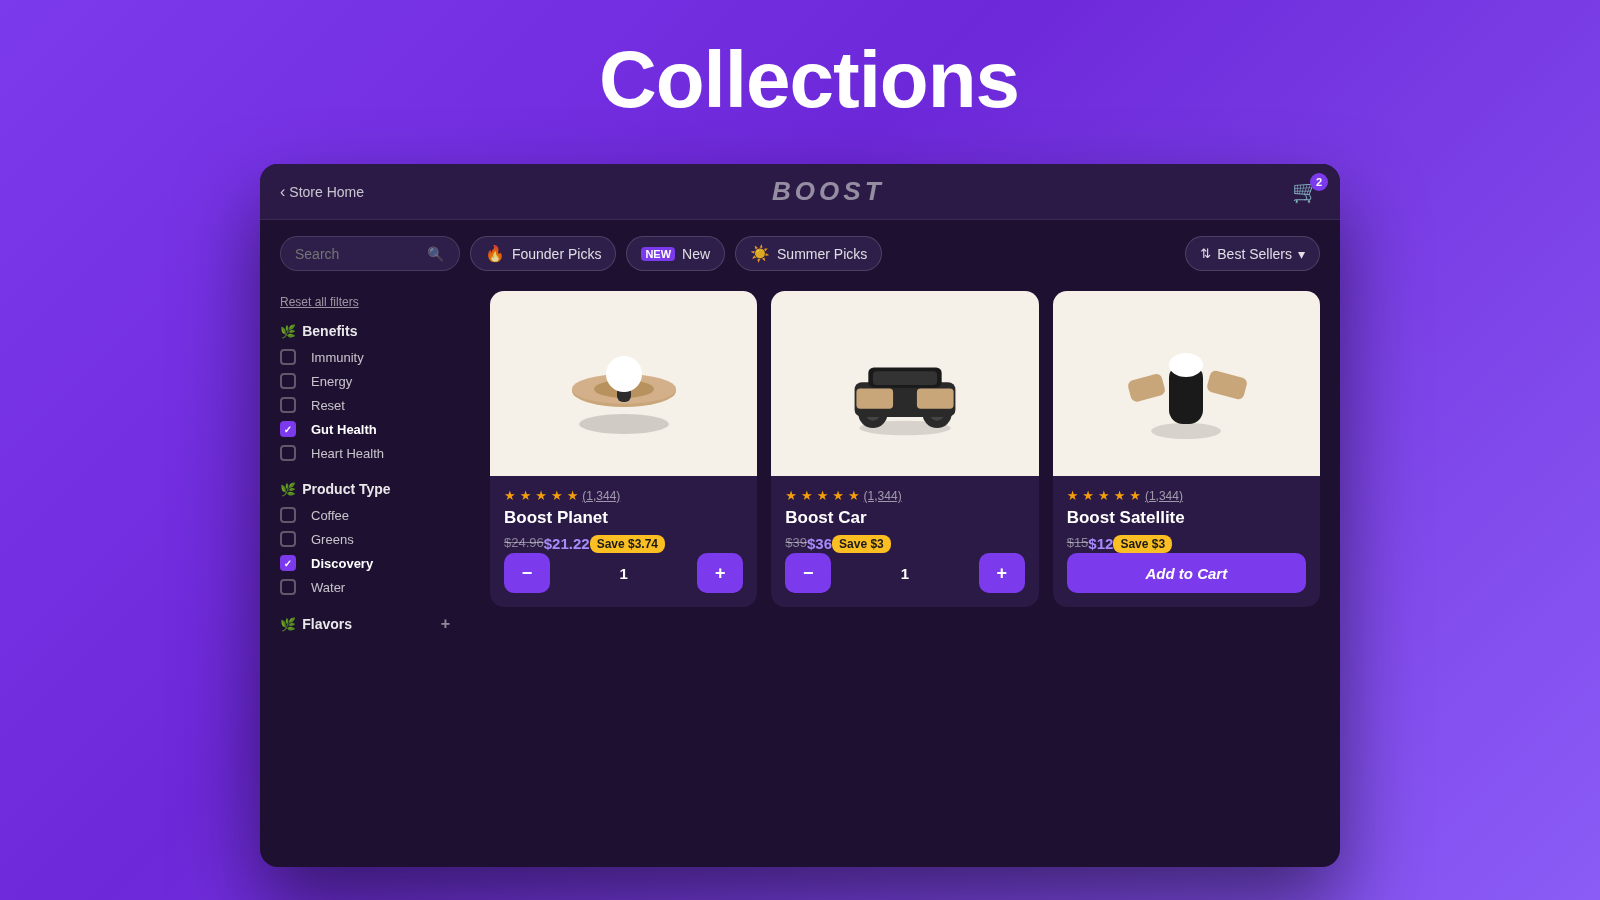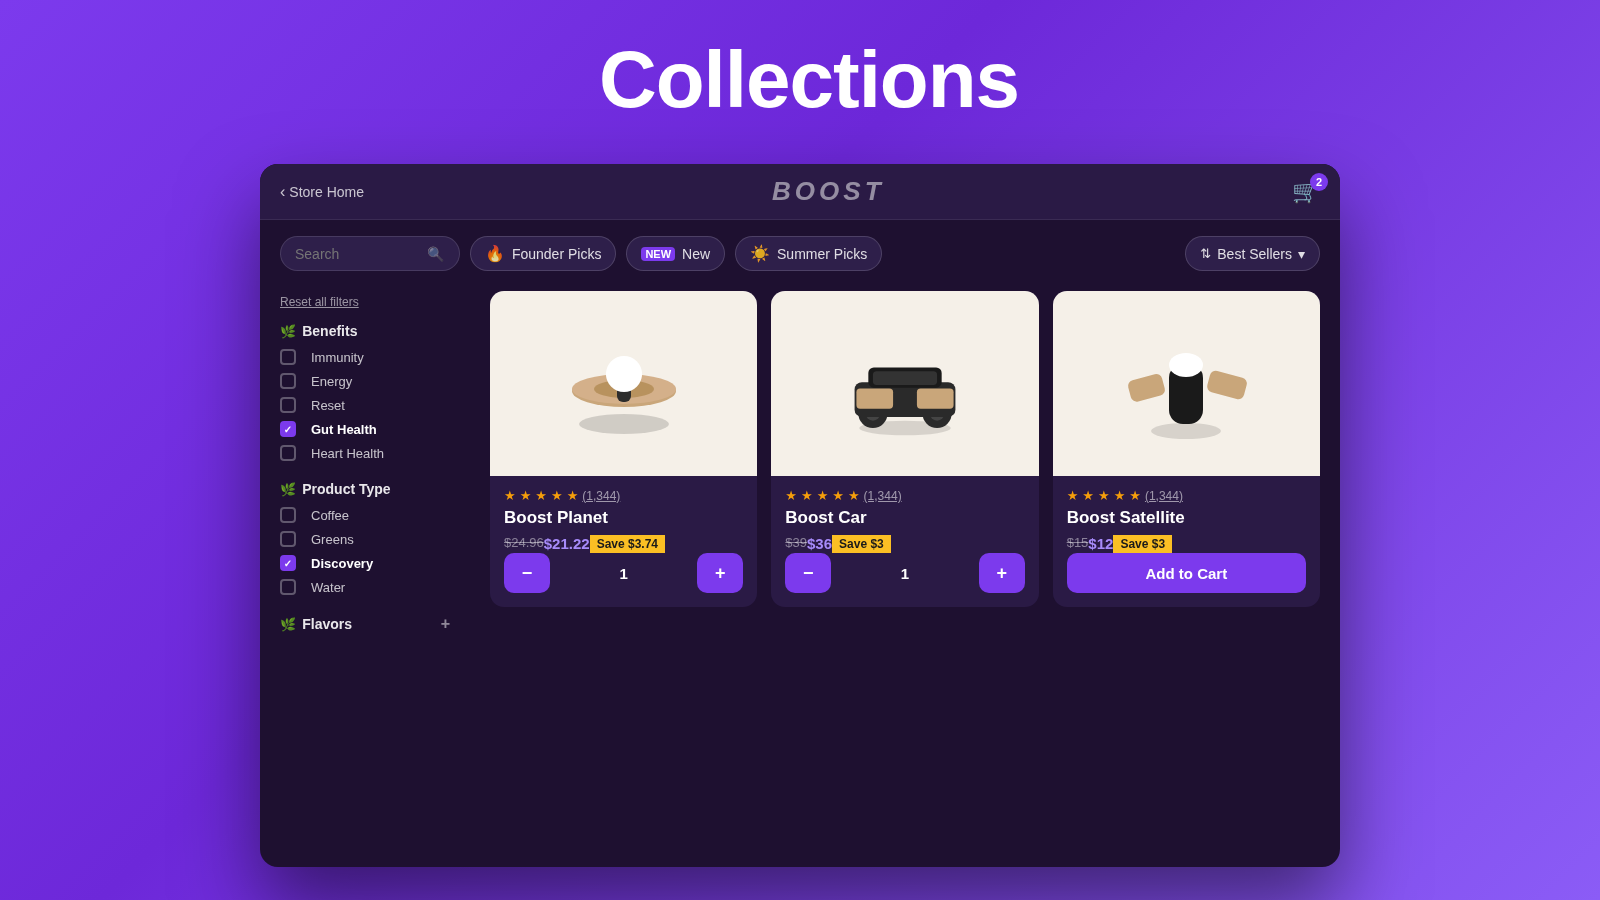--- a/index.html
+++ b/index.html
@@ -276,21 +276,21 @@
       text-decoration: line-through;
     }
     .sale-price {
       color: #a78bfa;
       font-size: 15px;
       font-weight: 700;
     }
     .save-badge {
       background: #fbbf24;
       color: #1a1a1a;
-      border-radius: 0;
+      border-radius: 8px;
       padding: 2px 7px;
       font-size: 12px;
       font-weight: 700;
     }
     .qty-row {
       display: flex;
       align-items: center;
       gap: 0;
     }
     .qty-btn {
@@ -317,20 +317,21 @@
     .add-to-cart-btn {
       background: #7c3aed;
       border: none;
       color: white;
       font-size: 15px;
       font-weight: 700;
       border-radius: 10px;
       height: 40px;
       width: 100%;
       cursor: pointer;
+      font-style: italic;
     }
     
     .img-planet {
       width: 130px;
       height: 130px;
     }
     .img-car {
       width: 140px;
       height: 110px;
     }

